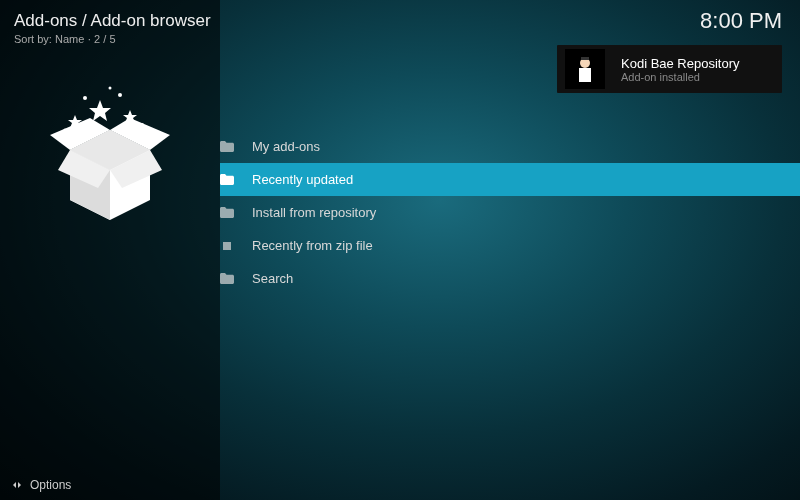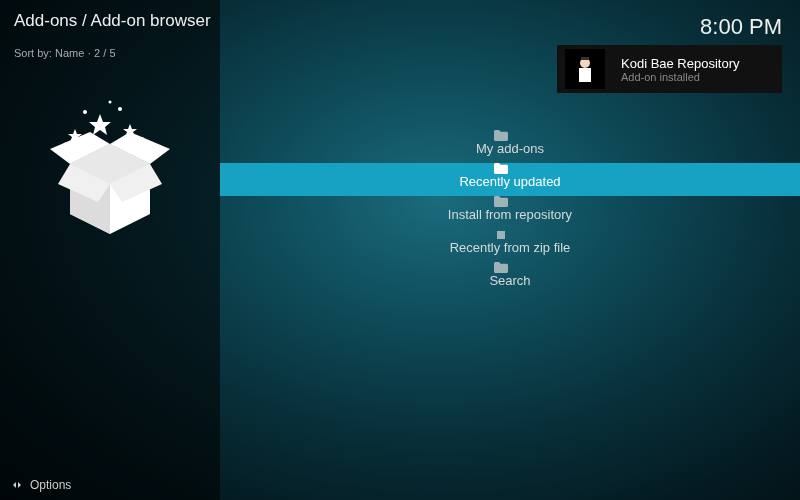--- a/index.html
+++ b/index.html
@@ -22,21 +22,21 @@
     .header-title {
       font-size: 17px;
       font-weight: 300;
       color: #eee;
       line-height: 1.1;
       white-space: nowrap;
     }
     .header-sub {
       font-size: 11px;
       color: #aaa;
-      margin-top: 16px;
+      margin-top: 2px;
     }
     .box-icon-wrap {
       display: flex;
       justify-content: center;
       margin-top: 25px;
     }
     .options-bar {
       position: absolute;
       bottom: 8px;
       left: 10px;
@@ -47,21 +47,21 @@
       cursor: pointer;
     }
     .options-bar svg { margin-right: 6px; }
     .main {
       flex: 1;
       position: relative;
       padding-top: 130px;
     }
     .clock {
       position: absolute;
-      top: 14px;
+      top: 8px;
       right: 18px;
       font-size: 22px;
       font-weight: 300;
       color: #f0f0f0;
     }
     .notification {
       position: absolute;
       top: 45px;
       right: 18px;
       width: 225px;
@@ -85,21 +85,20 @@
     .notif-title { font-size: 13px; color: #fff; white-space: nowrap; }
     .notif-sub { font-size: 11px; color: #888; }
     .menu { list-style: none; }
     .menu-item {
       display: flex;
       align-items: center;
       height: 33px;
       font-size: 13px;
       color: #d8d8d8;
       cursor: pointer;
-      flex-direction: column;
     }
     .menu-item.selected {
       background: #17a2c4;
       color: #fff;
     }
     .menu-icon {
       width: 14px;
       height: 11px;
       margin-right: 18px;
       display: flex;

